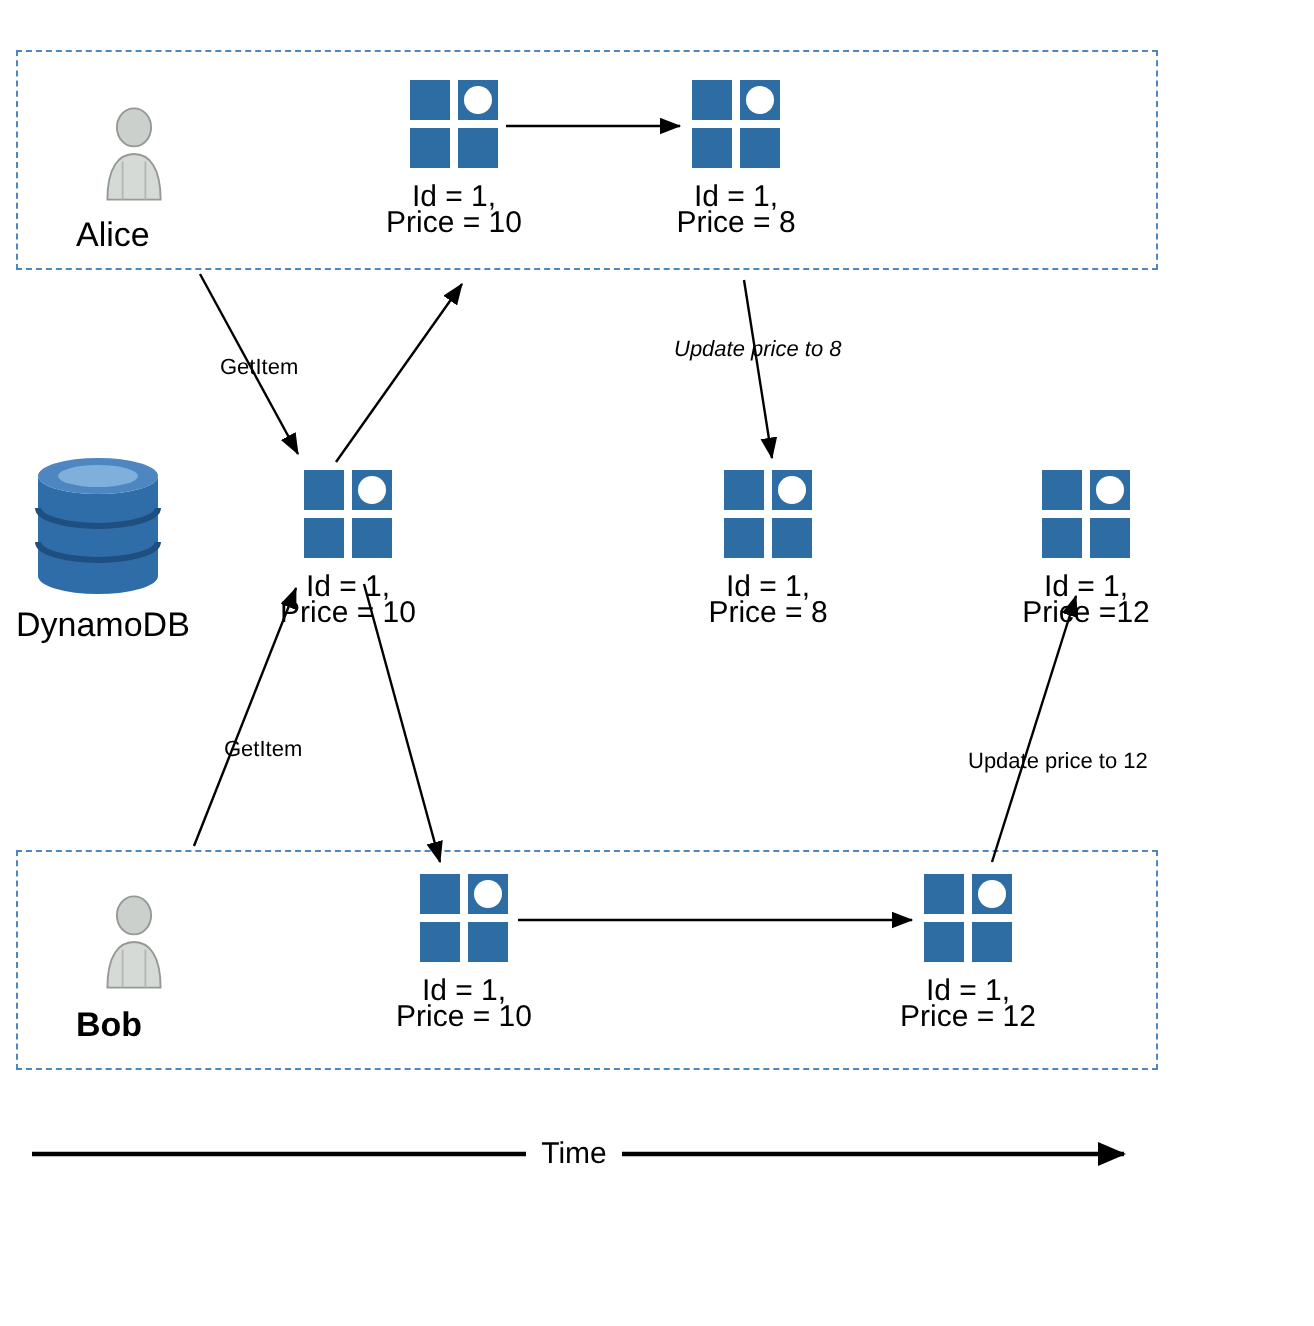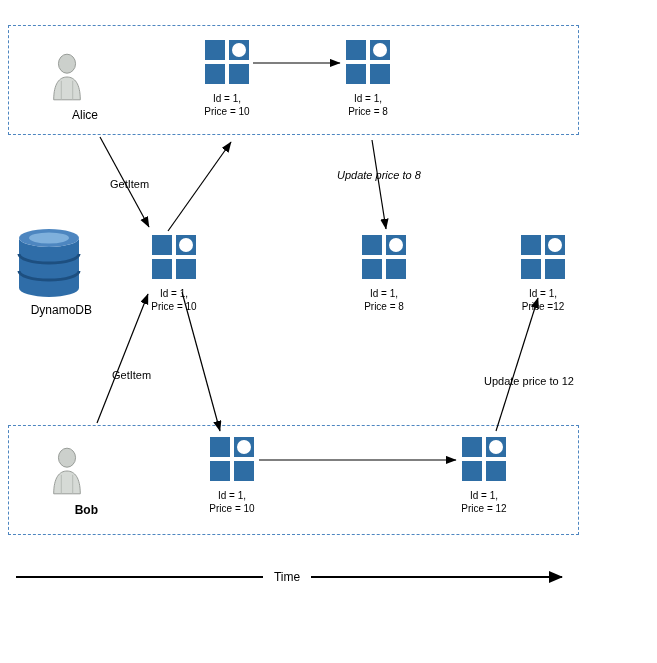--- a/index.html
+++ b/index.html
@@ -13,26 +13,26 @@
 
   svg.overlay { position:absolute; left:0; top:0; pointer-events:none; }
 
   .item { position:absolute; width:90px; text-align:center; }
   .item-icon { width:44px; height:44px; margin:0 auto; display:grid;
                grid-template-columns:20px 20px; grid-template-rows:20px 20px; gap:4px; }
   .sq { background:#2e6da4; }
   .sq.has-dot { position:relative; }
   .dot { position:absolute; left:50%; top:50%; width:14px; height:14px;
          border-radius:50%; background:#fff; transform:translate(-50%,-50%); }
-  .item-label { margin-top:8px; font-size:10px; line-height:13px; }
+  .item-label { margin-top:8px; font-size:15px; line-height:13px; }
 
   .actor { position:absolute; text-align:center; }
-  .actor-label { position:absolute; font-size:12px; text-align:right; }
+  .actor-label { position:absolute; font-size:17px; text-align:left; }
   .arrow-label { position:absolute; font-size:11px; white-space:nowrap; }
-  .time-label { position:absolute; font-size:12px; transform:translate(-50%,-50%); white-space:nowrap; }
+  .time-label { position:absolute; font-size:15px; transform:translate(-50%,-50%); white-space:nowrap; }
 </style>
 </head>
 <body>
 
 <div class="canvas">
 
   <div class="lane lane-alice"></div>
   <div class="lane lane-bob"></div>
 
   <svg class="overlay" width="657" height="663">

